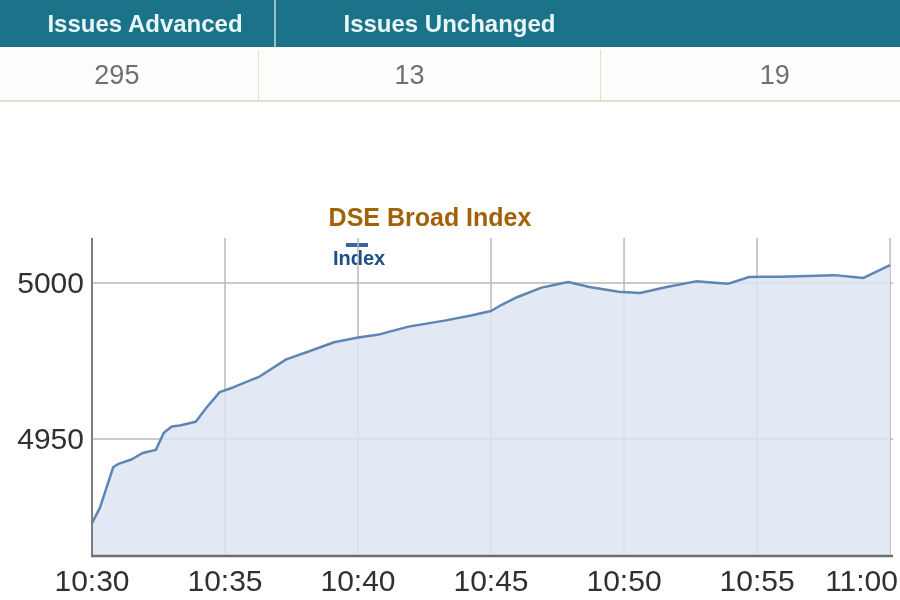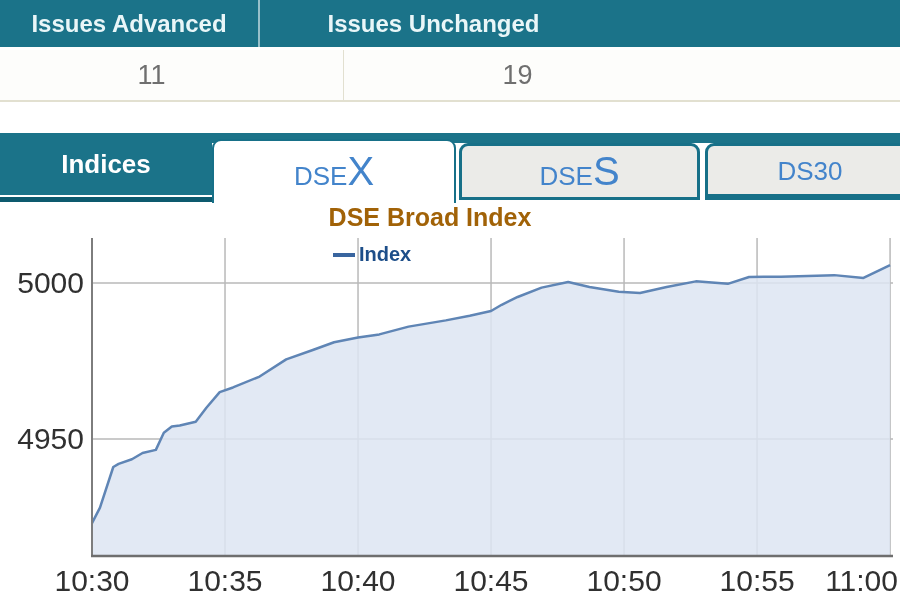--- a/index.html
+++ b/index.html
@@ -9,21 +9,21 @@
 
   
   .issues-table{position:absolute;top:0;left:0;width:948px;}
   .thead{display:flex;height:47px;background:#1b7389;border-bottom:3px solid #ffffff;}
   .th{display:flex;align-items:center;justify-content:center;
       color:#e9f6f8;font-weight:bold;font-size:24px;}
   .th + .th{border-left:2px solid rgba(255,255,255,.55);}
   .trow{display:flex;height:50px;background:#fdfdfb;border-bottom:2px solid #e2e0d0;}
   .td{display:flex;align-items:center;justify-content:center;font-size:27px;color:#6f6f6f;}
   .td + .td{border-left:1px solid #e2e0d0;}
-  .c1{width:258px;} .c2{width:343px;} .c3{width:347px;}
+  .c1{width:258px;padding-left:16px;} .c2{width:343px;} .c3{width:347px;}
   .td.c1,.td.c2{padding-right:40px;box-sizing:border-box;}
 
   
   .tabbar{position:absolute;top:133px;left:0;width:900px;height:70px;}
   .teal-bar{position:absolute;top:0;left:0;width:900px;height:10px;background:#1b7389;}
   .indices-block{position:absolute;top:0;left:0;width:212px;height:62px;background:#1b7389;
       color:#ffffff;font-size:26px;font-weight:bold;
       display:flex;align-items:center;justify-content:center;}
   .indices-underline{position:absolute;top:64px;left:0;width:215px;height:5px;background:#0d5a6e;}
   .tab{position:absolute;text-align:center;color:#4384cb;cursor:pointer;box-sizing:border-box;
@@ -33,57 +33,43 @@
   .tab-dsex{left:212px;top:6px;width:244px;height:64px;background:#ffffff;
       border-width:2px;border-bottom:none;line-height:60px;z-index:3;}
   .tab-dses{left:459px;top:10px;width:241px;height:57px;line-height:50px;}
   .tab-ds30{left:705px;top:10px;width:210px;height:57px;line-height:50px;
       border-bottom:6px solid #177088;}
 
   
   .chart-section{position:absolute;top:202px;left:0;width:900px;height:398px;}
   .chart-title{position:absolute;top:1px;left:0;width:860px;text-align:center;
       font-size:25px;font-weight:bold;color:#a16207;}
-  .chart-legend{position:absolute;top:41px;left:333px;display:flex;align-items:center;}
+  .chart-legend{position:absolute;top:41px;left:333px;display:flex;align-items:center;flex-direction:column;}
   .legend-dash{width:22px;height:4px;background:#39659f;margin-right:4px;}
   .legend-label{font-size:20px;font-weight:bold;color:#1d4e89;}
   #chart-svg{position:absolute;left:0;top:0;width:900px;height:398px;}
   #chart-svg text{font-family:"Liberation Sans",sans-serif;}
 </style>
 </head>
 <body>
 
 <div class="screen">
 
   <div class="issues-table">
     <div class="thead">
       <div class="th c1">Issues Advanced</div>
       <div class="th c3">Issues Unchanged</div>
     </div>
     <div class="trow">
-      <div class="td c2">11</div>
+      <div class="td c1">295</div>
+      <div class="td c2">13</div>
       <div class="td c3">19</div>
     </div>
   </div>
 
-  <div class="tabbar">
-    <div class="teal-bar"></div>
-    <div class="indices-block">Indices</div>
-    <div class="indices-underline"></div>
-
-    <div class="tab tab-dsex">
-      <span class="prefix">DSE</span><span class="suffix">X</span>
-    </div>
-    <div class="tab tab-dses">
-      <span class="prefix">DSE</span><span class="suffix">S</span>
-    </div>
-    <div class="tab tab-ds30">
-      <span class="prefix">DS30</span>
-    </div>
-  </div>
 
   <div class="chart-section">
     <div class="chart-title">DSE Broad Index</div>
     <div class="chart-legend">
       <span class="legend-dash"></span>
       <span class="legend-label">Index</span>
     </div>
     <svg id="chart-svg" viewBox="0 0 900 398" xmlns="http://www.w3.org/2000/svg">
         <line x1="225.01228827632016" y1="36" x2="225.01228827632016" y2="353" stroke="#b9b9b9" stroke-width="1.5"></line>
         <line x1="358.0245765526403" y1="36" x2="358.0245765526403" y2="353" stroke="#b9b9b9" stroke-width="1.5"></line>

